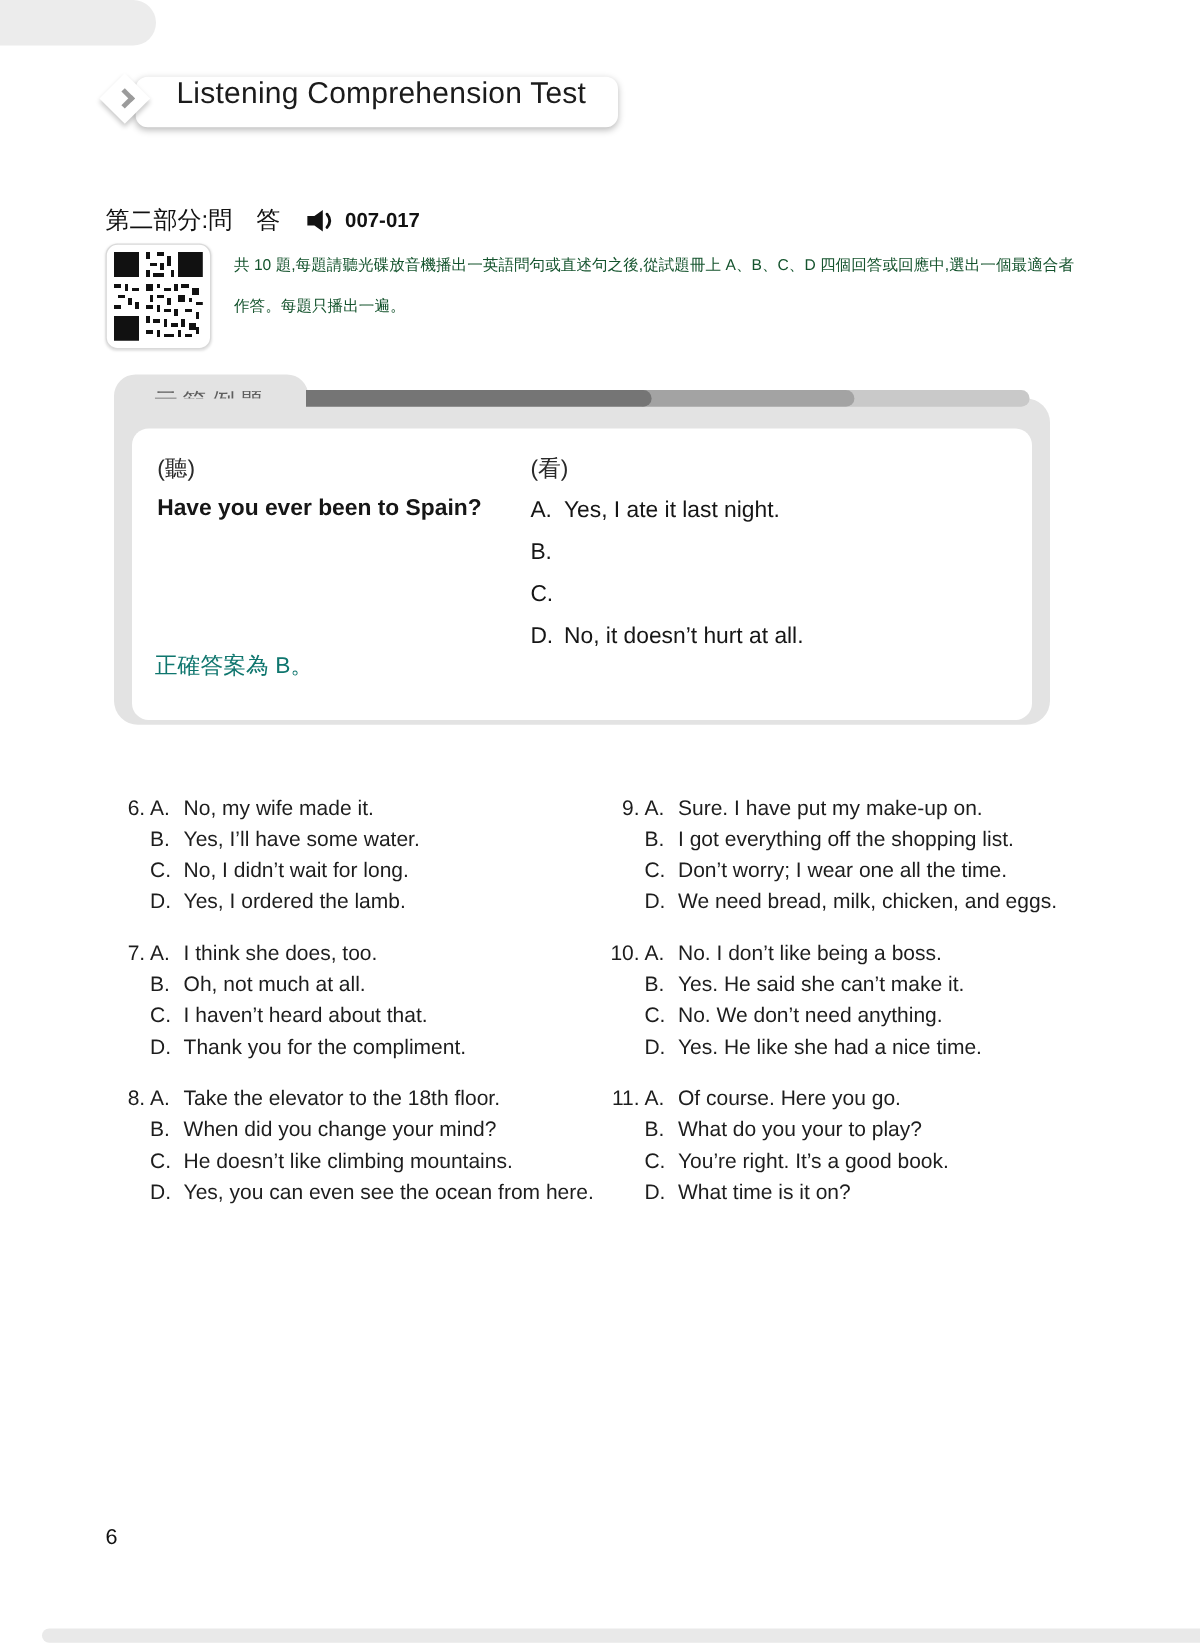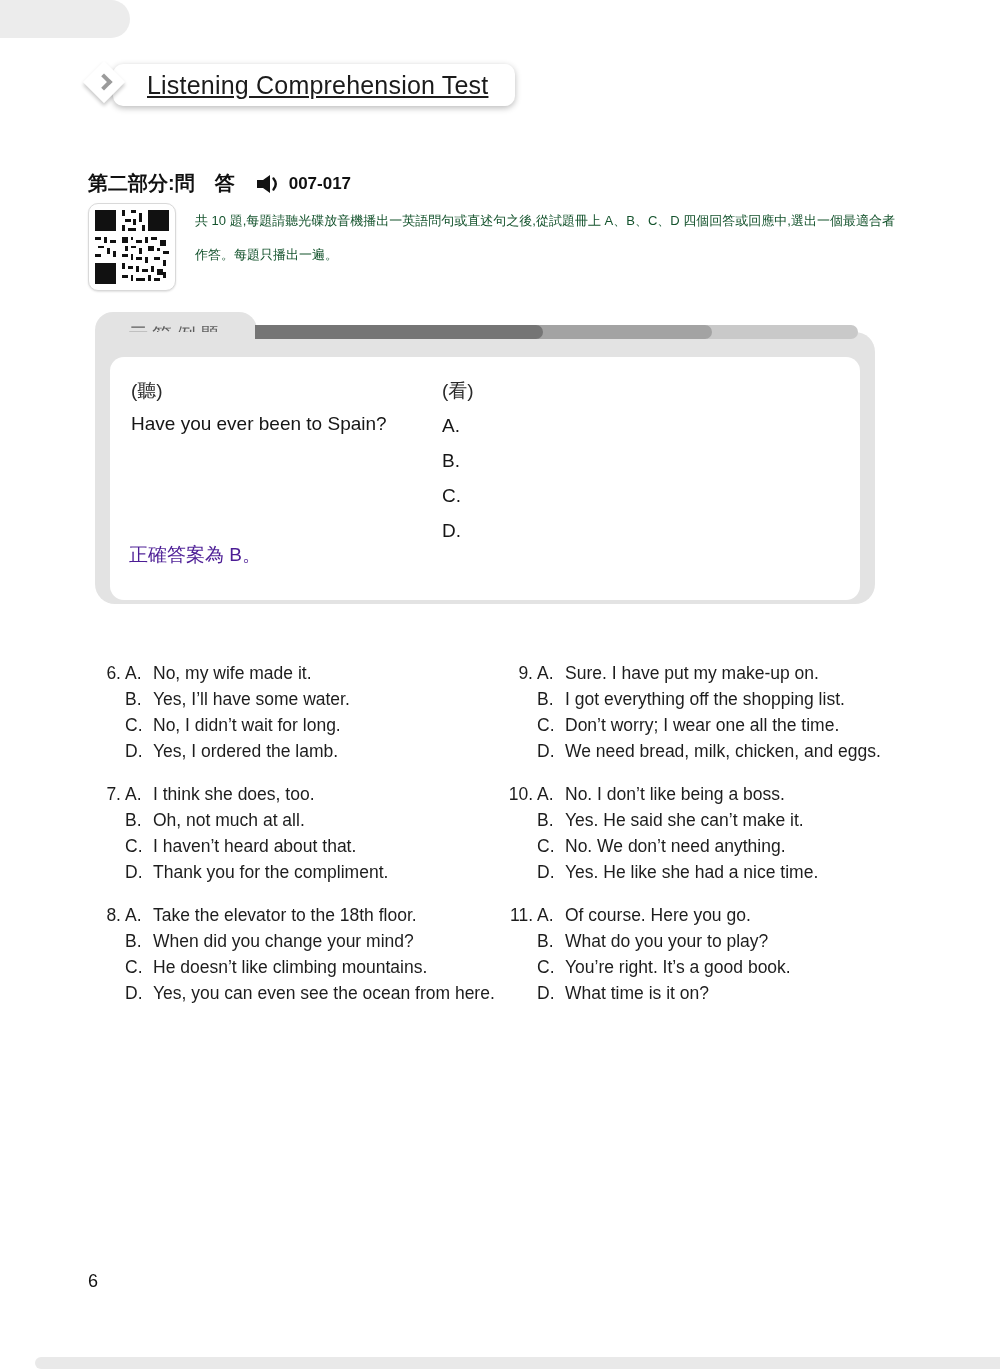--- a/index.html
+++ b/index.html
@@ -24,32 +24,31 @@
     z-index:3;
   }
   .diamond .chev {
     position:absolute; left:9px; top:9px; width:12px; height:12px;
     border-top:4px solid #9b9b9b; border-right:4px solid #9b9b9b;
   }
   .title-box {
     position:absolute; left:113px; top:64px; width:402px; height:42px;
     background:#ffffff; border-radius:10px;
     box-shadow:0 2px 6px rgba(0,0,0,.28);
-    display:flex; align-items:center; padding-left:34px;
+    display:flex; align-items:flex-start; padding-left:34px;
     z-index:2;
-    text-decoration:underline;
   }
   .title-box span { font-size:25px; color:#1b1b1b; letter-spacing:.2px; }
 
   
   .part-row {
     position:absolute; left:88px; top:170px;
     display:flex; align-items:center;
   }
-  .part-title { font-size:20px; font-weight:bold; color:#111; }
+  .part-title { font-size:20px; font-weight:normal; color:#111; }
   .speaker { margin-left:22px; display:inline-flex; align-items:center; }
   .track { margin-left:8px; font-size:17px; color:#111;font-weight:bold; }
 
   
   .qr {
     position:absolute; left:88px; top:203px; width:88px; height:88px;
     background:#fff; border:1px solid #d9d9d9; border-radius:10px;
     display:flex; align-items:center; justify-content:center;
     box-shadow:0 1px 2px rgba(0,0,0,.12);
   }
@@ -73,25 +72,25 @@
   .bar-seg { position:absolute; height:14px; top:325px; }
   .seg-light { left:700px; width:158px; background:#c9c9c9; border-radius:7px; }
   .seg-mid   { left:530px; width:182px; background:#a3a3a3; border-radius:7px; }
   .seg-dark  { left:255px; width:288px; background:#757575; border-radius:0 7px 7px 0; }
   .ex-inner {
     position:absolute; left:110px; top:357px; width:750px; height:243px;
     background:#ffffff; border-radius:14px;
   }
   .ex-listen-label { position:absolute; left:131px; top:378px; font-size:19px; color:#2a2a2a; }
   .ex-look-label   { position:absolute; left:442px; top:378px; font-size:19px; color:#2a2a2a; }
-  .ex-question     { position:absolute; left:131px; top:413px; font-size:19px; color:#161616; }
+  .ex-question     { position:absolute; left:131px; top:413px; font-size:19px; color:#161616;font-weight:bold; }
   .ex-options      { position:absolute; left:442px; top:408px; width:400px; }
   .ex-opt { display:flex; font-size:19px; line-height:35px; color:#161616; }
   .ex-olabel { width:28px; flex:0 0 28px; }
-  .ex-answer { position:absolute; left:129px; top:542px; font-size:19px; color:#4c1d95; }
+  .ex-answer { position:absolute; left:129px; top:542px; font-size:19px; color:#0f766e; }
 
   
   .qcol { position:absolute; top:660px; }
   .qcol-left  { left:93px;  width:402px; }
   .qcol-right { left:505px; width:386px; }
   .question { display:flex; margin-bottom:17px; }
   .qnum {
     flex:0 0 32px; width:32px; text-align:right; padding-right:4px;
     font-size:17.5px; line-height:26px; color:#1d1d1d;
   }
@@ -147,29 +146,31 @@
 <div class="bar-seg seg-light"></div>
 <div class="bar-seg seg-mid"></div>
 <div class="bar-seg seg-dark"></div>
 <div class="ex-inner"></div>
 <div class="ex-listen-label">(聽)</div>
 <div class="ex-look-label">(看)</div>
 <div class="ex-question">Have you ever been to Spain?</div>
 <div class="ex-options">
     <div class="ex-opt">
       <span class="ex-olabel">A.</span>
+      <span>Yes, I ate it last night.</span>
     </div>
     <div class="ex-opt">
       <span class="ex-olabel">B.</span>
     </div>
     <div class="ex-opt">
       <span class="ex-olabel">C.</span>
     </div>
     <div class="ex-opt">
       <span class="ex-olabel">D.</span>
+      <span>No, it doesn’t hurt at all.</span>
     </div>
   </div>
 <div class="ex-answer">正確答案為 B。</div>
 
 <div class="qcol qcol-left">
     <div class="question">
       <div class="qnum">6.</div>
       <div class="qopts">
         <div class="opt">
           <span class="olabel">A.</span>

